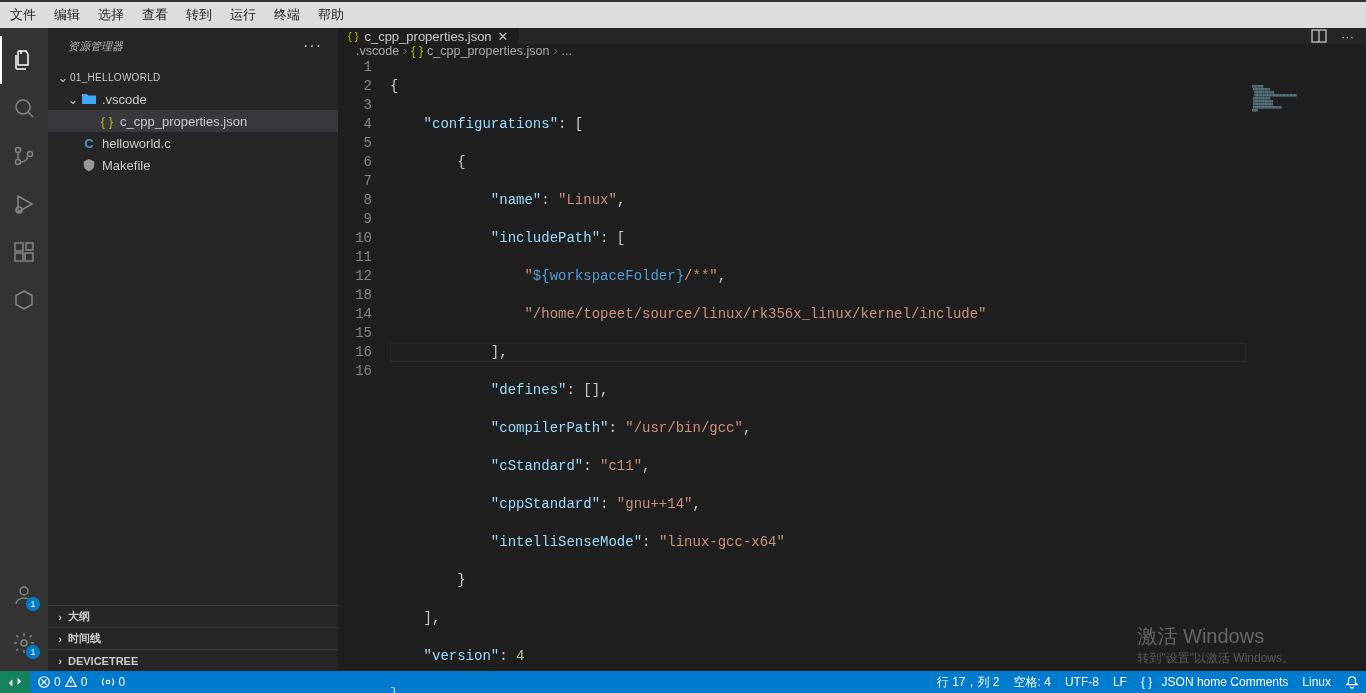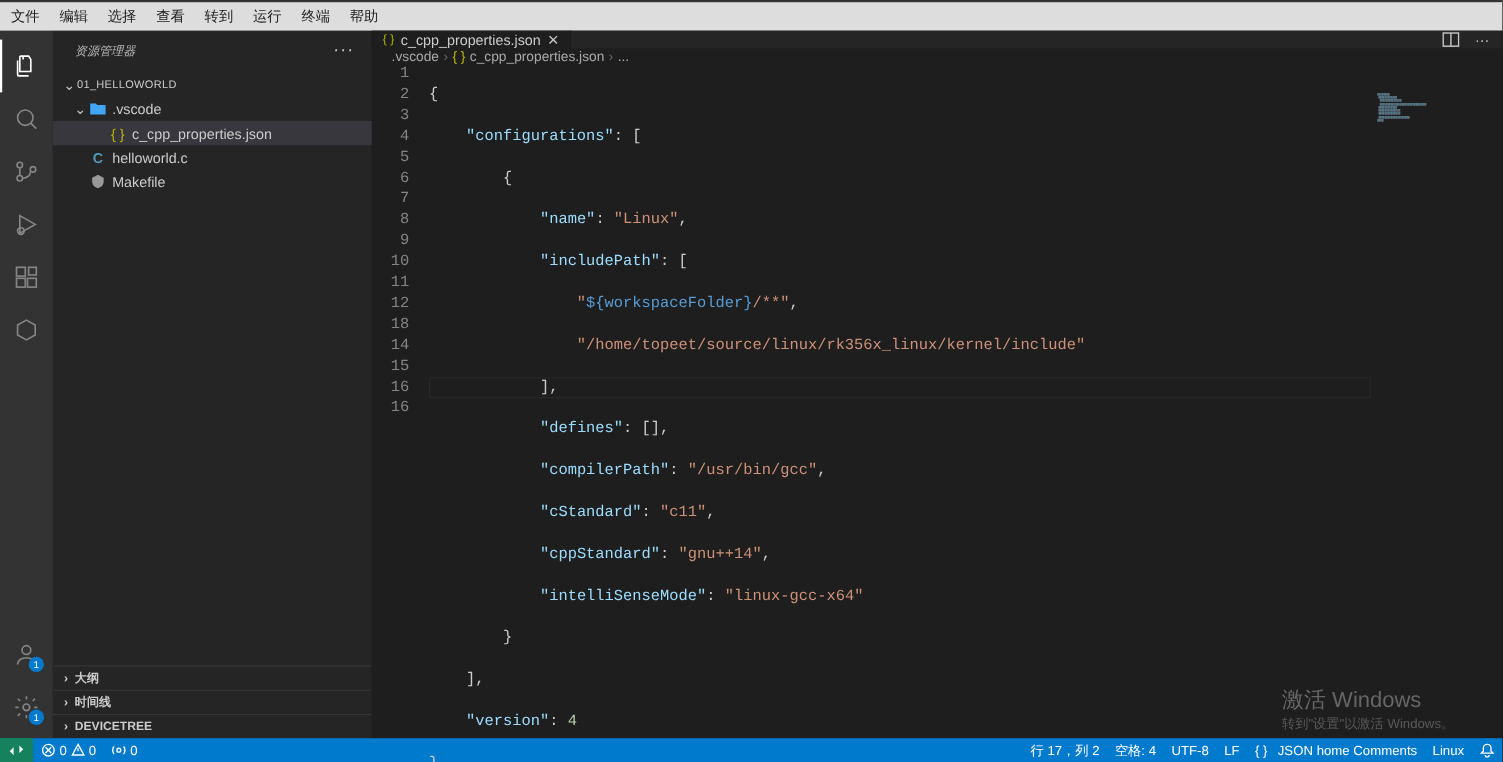--- a/index.html
+++ b/index.html
@@ -219,21 +219,21 @@
   color: #ffffff;
   font-size: 12px;
 }
 .status-left { display: flex; align-items: center; height: 100%; }
 .status-item { padding: 0 7px; display: flex; align-items: center; gap: 3px; height: 100%; cursor: pointer; }
 .remote-btn { background: #16825d; height: 100%; padding: 0 8px; display:flex; align-items:center; }
 .status-right { margin-left: auto; display: flex; align-items: flex-end; height:100%; }
 .tabnine { background: #7a6400; padding: 0 7px; height:100%; display:flex; align-items:center; gap:4px; }
 .watermark {
   position: absolute;
-  right: 44px;
+  right: 72px;
   bottom: 26px;
   color: #5a5a5a;
   font-size: 12px;
   text-align: left;
   pointer-events: none;
 }
 .watermark .big { font-size: 20px; color: #666; }
 svg { display: block; }
 </style>
 </head>

